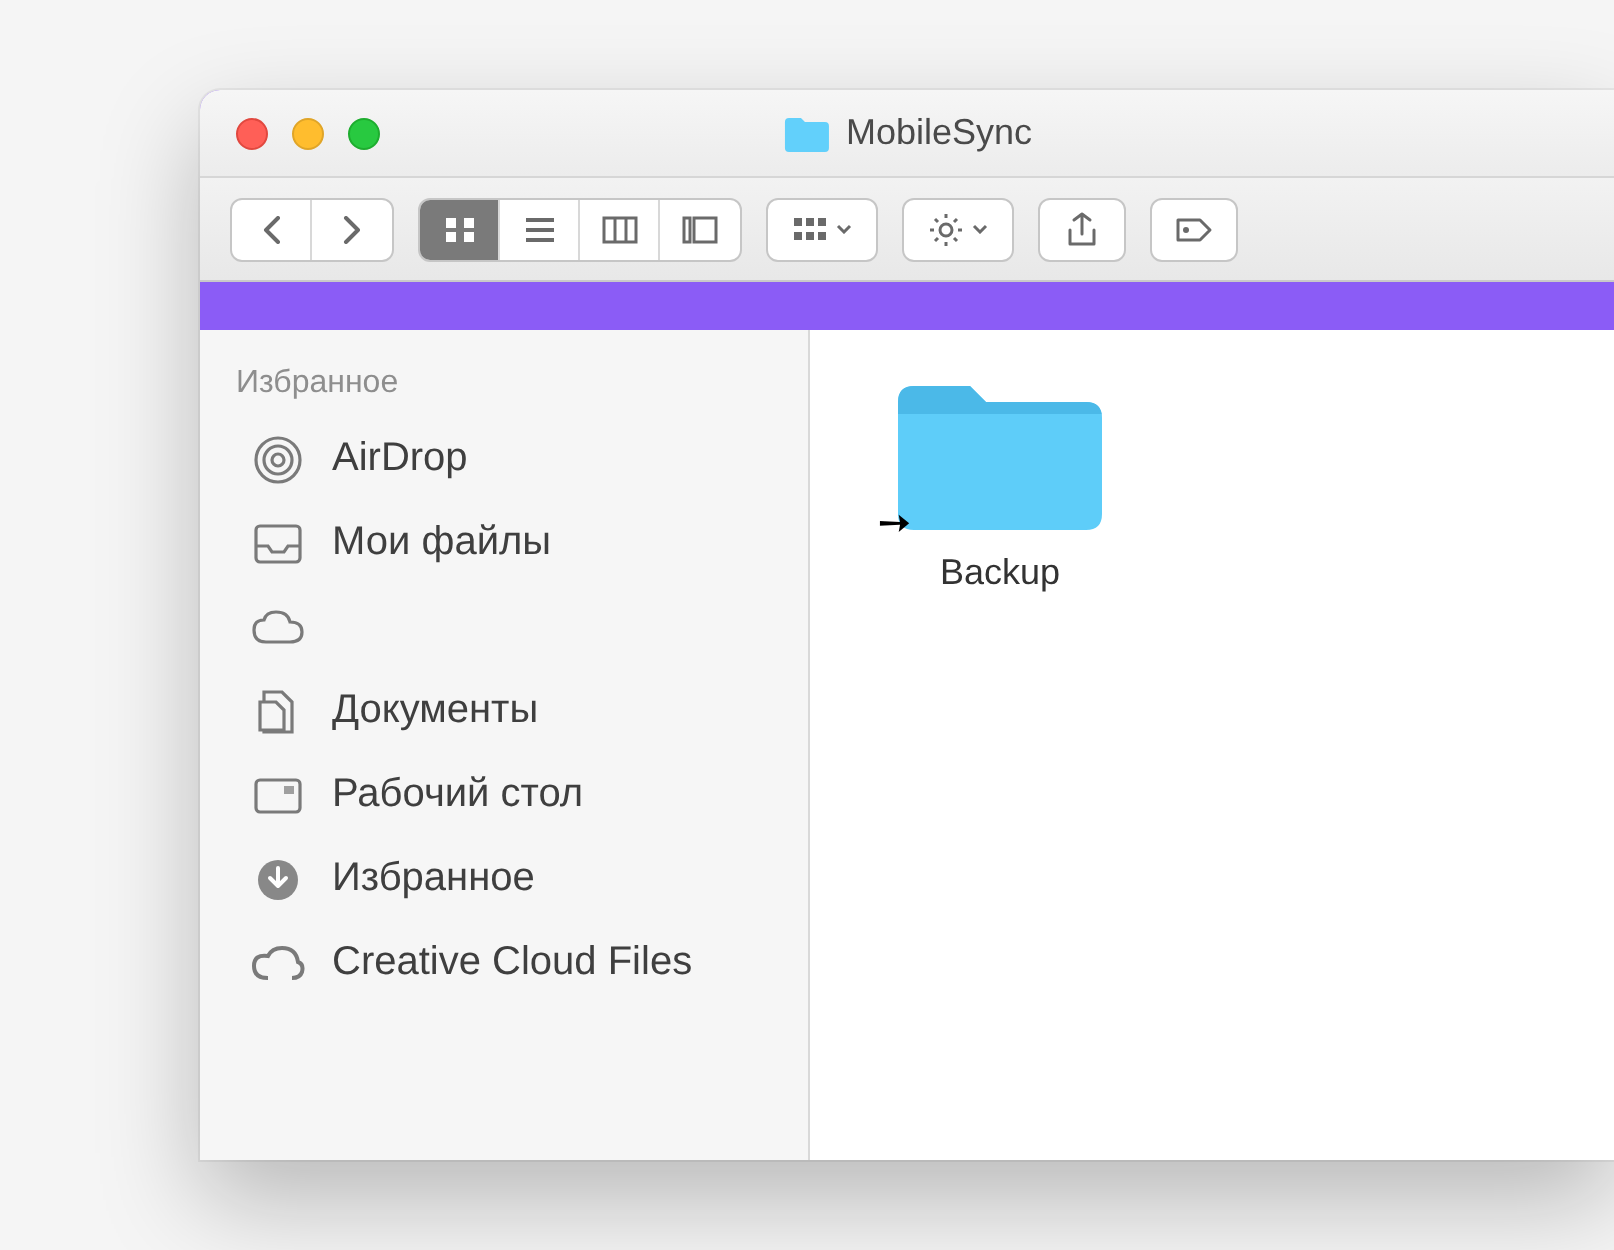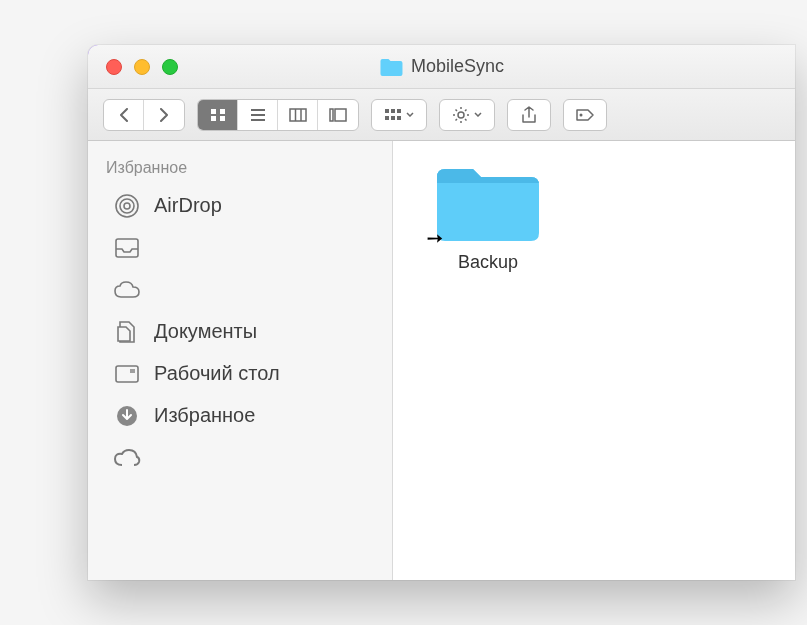--- a/index.html
+++ b/index.html
@@ -5,21 +5,21 @@
     * { box-sizing: border-box; margin: 0; padding: 0; }
     body {
       font-family: -apple-system, "Helvetica Neue", Arial, sans-serif;
       background: #f5f5f5;
       width: 807px;
       height: 625px;
       position: relative;
     }
     .window {
       position: absolute;
-      left: 88px;
+      left: 100px;
       top: 45px;
       width: 707px;
       height: 535px;
       background: #8b5cf6;
       border-radius: 10px 0 0 0;
       box-shadow: 0 20px 50px rgba(0,0,0,0.25), 0 0 0 1px rgba(0,0,0,0.05);
       overflow: hidden;
       display: flex;
       flex-direction: column;
     }
@@ -88,20 +88,21 @@
       border: 1px solid #c6c6c6;
       border-radius: 6px;
       color: #6a6a6a;
     }
     .tbtn.drop { width: 56px; gap:4px; }
     .toolbar .spacer { flex: 1; }
     .body {
       display: flex;
       flex: 1;
       min-height: 0;
+      margin-top: 24px;
     }
     .sidebar {
       width: 305px;
       background: #f6f6f6;
       border-right: 1px solid #d9d9d9;
       padding-top: 14px;
     }
     .section-title {
       font-size: 16px;
       color: #8e8e8e;
@@ -272,20 +273,21 @@
         <span>AirDrop</span>
       </div>
 
       <div class="sb-item">
         <span class="ico">
           <svg width="26" height="22" viewBox="0 0 26 22">
               <rect x="2" y="2" width="22" height="18" rx="2" fill="none" stroke="currentColor" stroke-width="1.6"></rect>
               <path d="M2 12 L8 12 L10 15 L16 15 L18 12 L24 12" fill="none" stroke="currentColor" stroke-width="1.6"></path>
             </svg>
         </span>
+        <span>Мои файлы</span>
       </div>
 
       <div class="sb-item">
         <span class="ico">
           <svg width="28" height="20" viewBox="0 0 28 20">
               <path d="M8 17 Q2 17 2 11 Q2 6 7 6 Q8 2 13 2 Q19 2 20 7 Q26 7 26 12 Q26 17 20 17 Z" fill="none" stroke="currentColor" stroke-width="1.6"></path>
             </svg>
         </span>
       </div>
 
@@ -319,20 +321,21 @@
         </span>
         <span>Избранное</span>
       </div>
 
       <div class="sb-item">
         <span class="ico">
           <svg width="28" height="20" viewBox="0 0 28 20">
               <path d="M9 17 Q2 17 2 11 Q2 5 9 6 Q11 2 16 2 Q23 2 24 9 Q27 10 26 14 Q25 17 21 17" fill="none" stroke="currentColor" stroke-width="2"></path>
             </svg>
         </span>
+        <span>Creative Cloud Files</span>
       </div>
     </div>
 
     <div class="content">
       <div class="item">
         <div class="folder-large">
           <svg width="110" height="85" viewBox="0 0 110 85">
             <path d="M4 16 Q4 8 12 8 L40 8 L48 16 L98 16 Q106 16 106 24 L106 72 Q106 80 98 80 L12 80 Q4 80 4 72 Z" fill="#5ecdf9"></path>
             <path d="M4 22 L106 22 L106 24 Q106 16 98 16 L48 16 L40 8 L12 8 Q4 8 4 16 Z" fill="#4bb9e8"></path>
           </svg>

